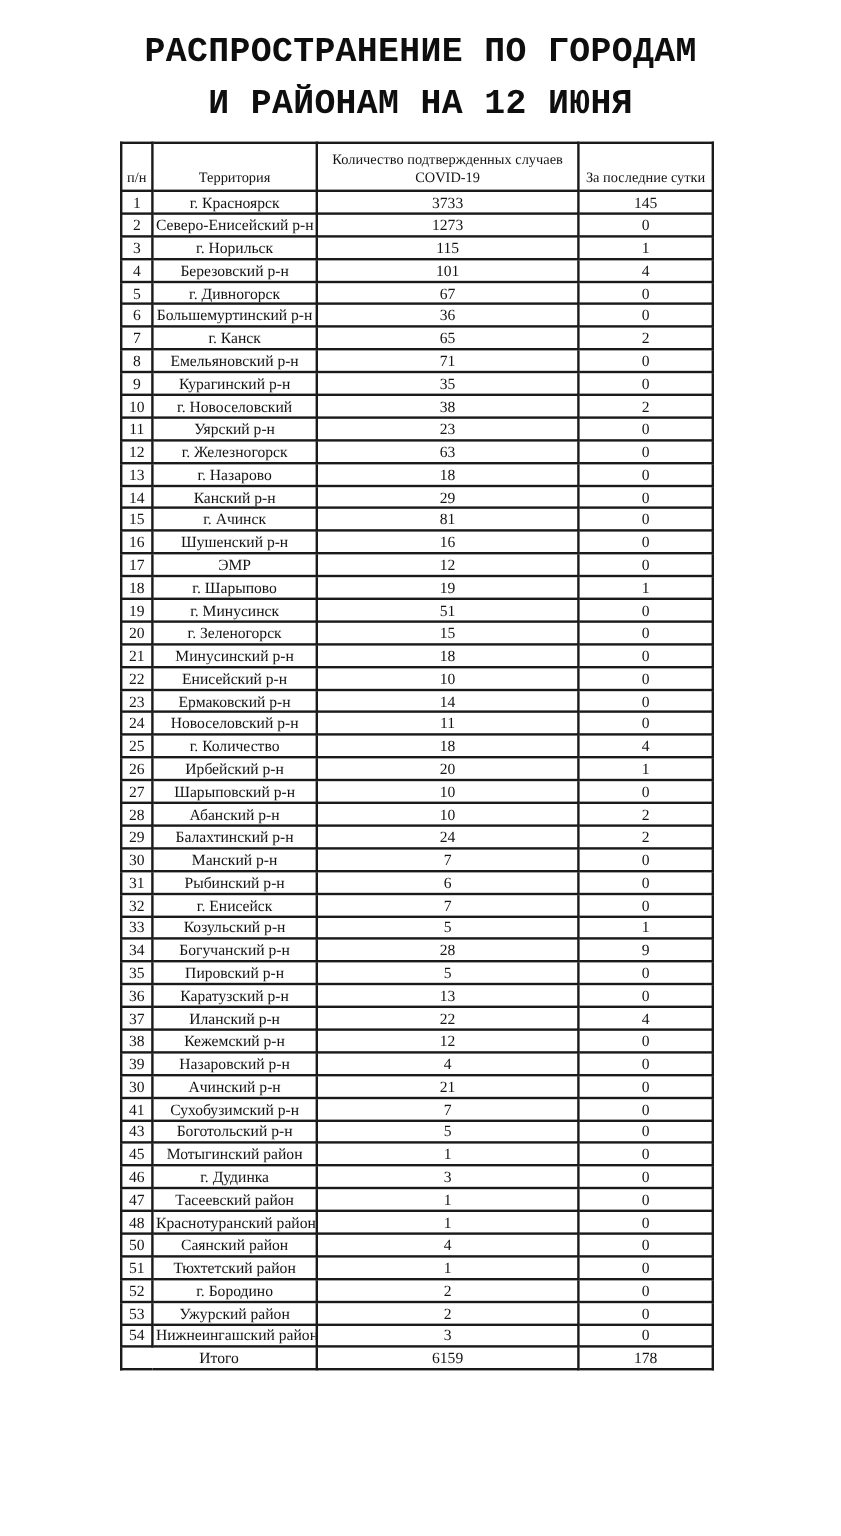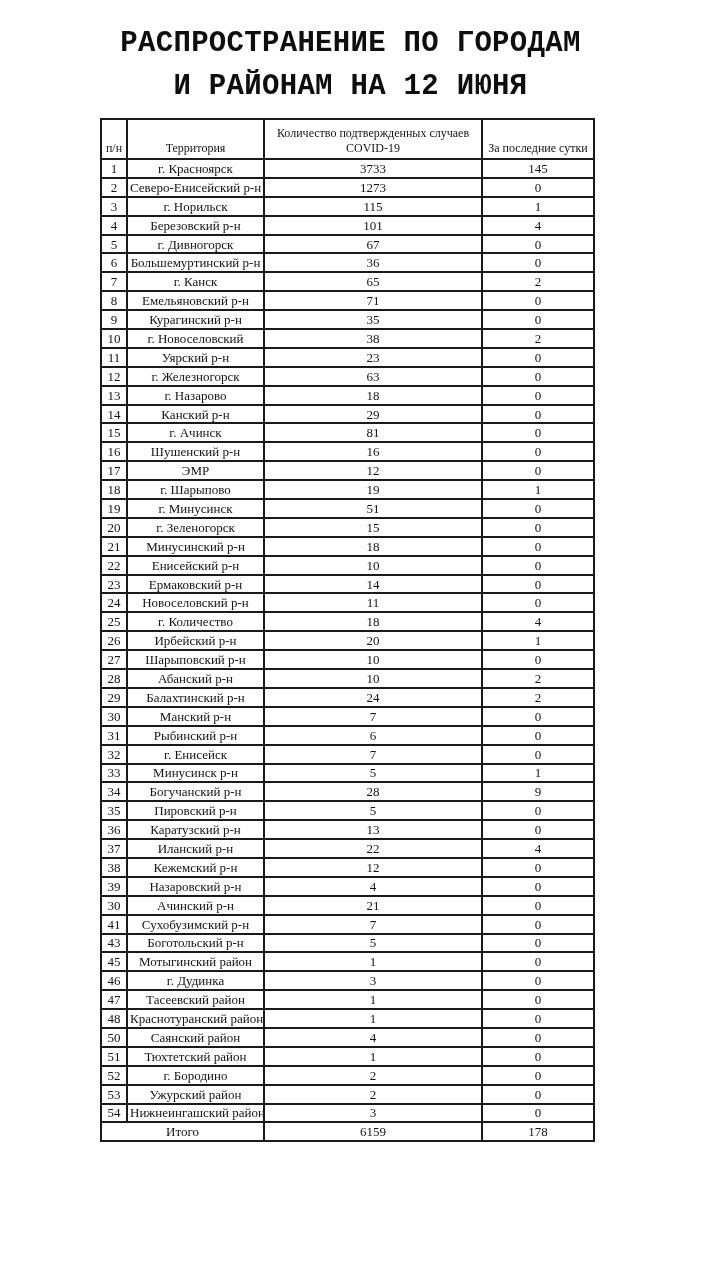--- a/index.html
+++ b/index.html
@@ -305,21 +305,21 @@
 
   <tr>
     <td>32</td>
     <td>г. Енисейск</td>
     <td>7</td>
     <td>0</td>
   </tr>
 
   <tr>
     <td>33</td>
-    <td>Минусинск р-н</td>
+    <td>Козульский р-н</td>
     <td>5</td>
     <td>1</td>
   </tr>
 
   <tr>
     <td>34</td>
     <td>Богучанский р-н</td>
     <td>28</td>
     <td>9</td>
   </tr>

